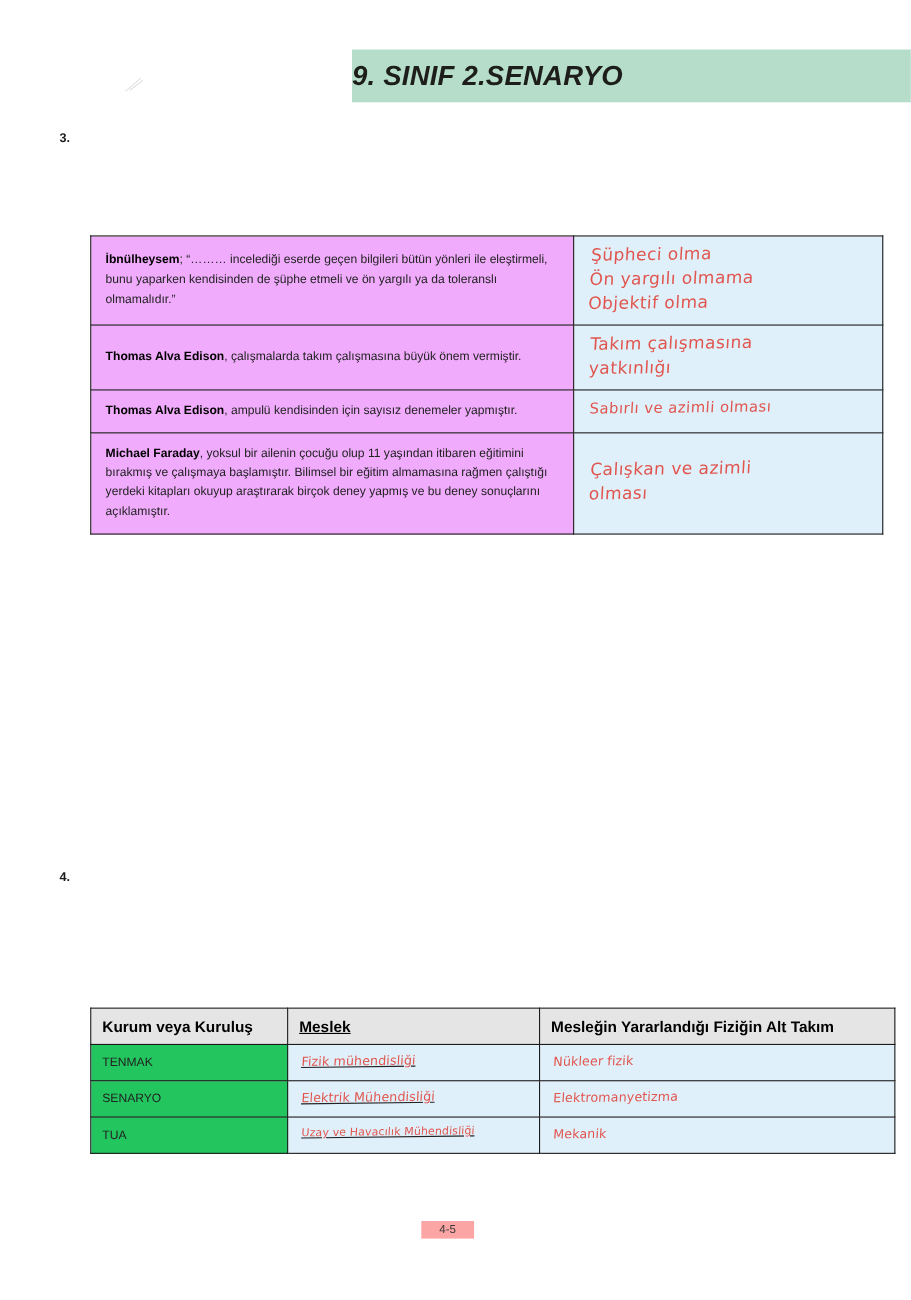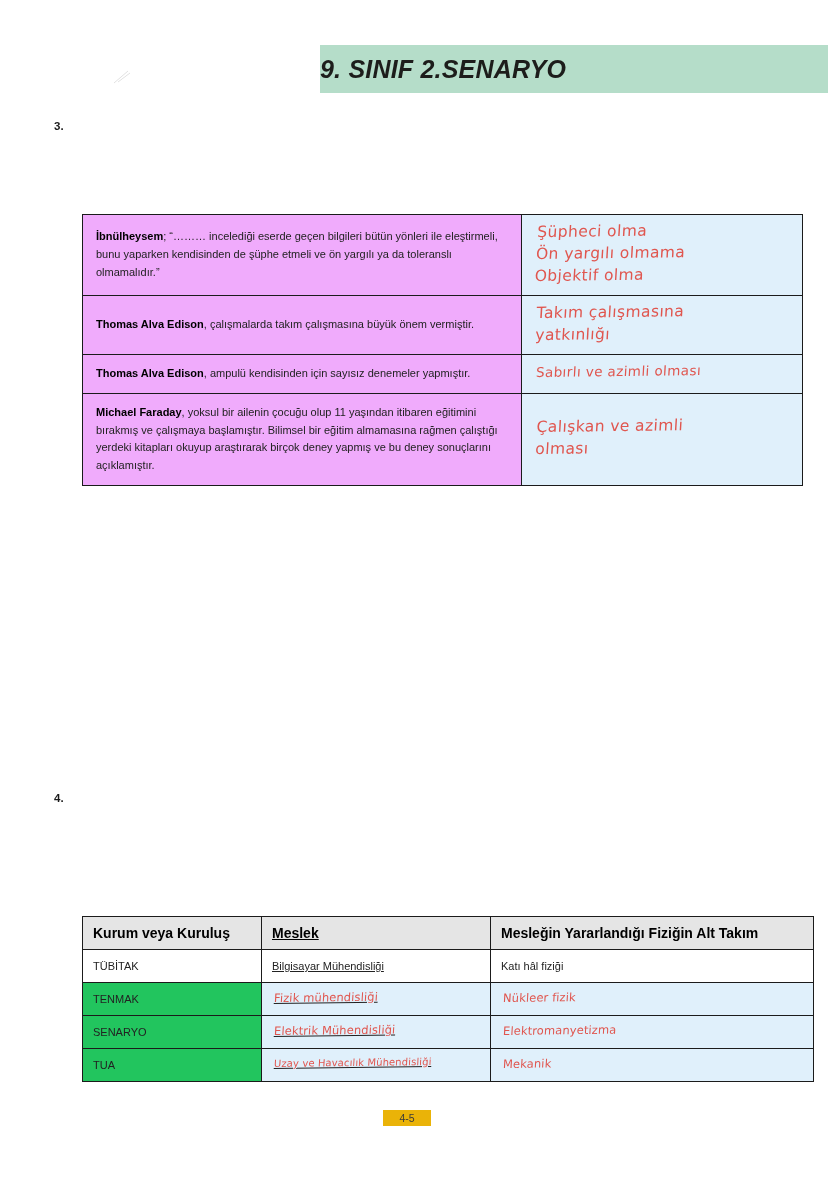--- a/index.html
+++ b/index.html
@@ -171,21 +171,21 @@
     background: #22c55e;
   }
 
   
   .footer-page {
     position: absolute;
     left: 383px;
     top: 1110px;
     width: 48px;
     height: 16px;
-    background: #eab308;
+    background: #fca5a5;
     color: #3a3a3a;
     font-size: 10.5px;
     display: flex;
     align-items: center;
     justify-content: center;
   }
 </style>
 </head>
 <body>
 
@@ -246,25 +246,20 @@
   </div>
 </div>
 
 <table class="table2">
   <tbody>
       <tr>
     <th class="col-a">Kurum veya Kuruluş</th>
     <th class="col-b">Meslek</th>
     <th class="col-c">Mesleğin Yararlandığı Fiziğin Alt Takım</th>
   </tr>
-  <tr>
-    <td class="col-a">TÜBİTAK</td>
-    <td class="col-b">Bilgisayar Mühendisliği</td>
-    <td class="col-c">Katı hâl fiziği</td>
-  </tr>
   <tr class="filled">
     <td class="col-a inst">TENMAK</td>
     <td class="col-b hcell">
           <span class="hand xs">Fizik mühendisliği</span>
         </td>
     <td class="col-c hcell">
           <span class="hand xs">Nükleer fizik</span>
         </td>
   </tr>
   <tr class="filled">

